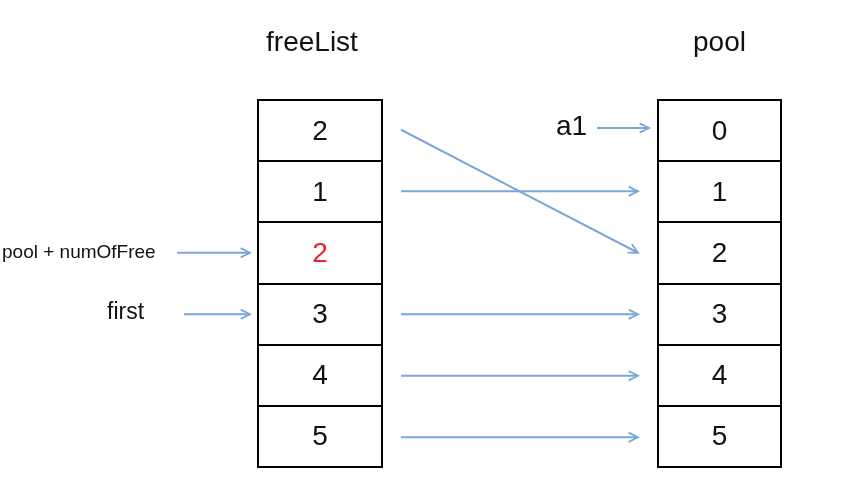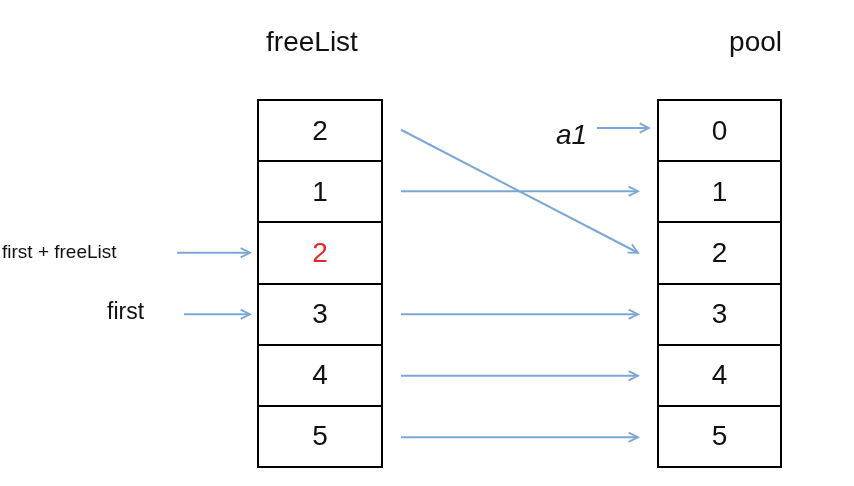--- a/index.html
+++ b/index.html
@@ -15,21 +15,21 @@
   }
 
   .array-title {
     position: absolute;
     top: 26px;
     text-align: center;
     font-size: 28px;
     color: #111111;
   }
   #freelist-title { left: 249px; width: 126px; }
-  #pool-title     { left: 657px; width: 125px; text-align: right; }
+  #pool-title     { left: 657px; width: 125px; }
 
   .array-box {
     position: absolute;
     top: 99px;
     height: 369px;
     border: 2px solid #000000;
     display: flex;
     flex-direction: column;
     background: #ffffff;
   }
@@ -47,21 +47,21 @@
   }
   .cell:last-child { border-bottom: none; }
 
   .side-label {
     position: absolute;
     color: #111111;
     white-space: nowrap;
   }
   #label-fnof  { left: 2px;   top: 241px; font-size: 19px; }
   #label-first { left: 107px; top: 298px; font-size: 23px; }
-  #label-a1    { left: 556px; top: 119px; font-size: 28px; font-style: italic; }
+  #label-a1    { left: 556px; top: 110px; font-size: 28px; }
 
   #arrow-layer {
     position: absolute;
     left: 0; top: 0;
     width: 854px; height: 486px;
     pointer-events: none;
   }
 </style>
 </head>
 <body>
@@ -83,21 +83,21 @@
 
   <div class="array-box" id="pool-array">
       <div class="cell">0</div>
       <div class="cell">1</div>
       <div class="cell">2</div>
       <div class="cell">3</div>
       <div class="cell">4</div>
       <div class="cell">5</div>
     </div>
 
-  <div class="side-label" id="label-fnof">first + freeList</div>
+  <div class="side-label" id="label-fnof">pool + numOfFree</div>
 
   <div class="side-label" id="label-first">first</div>
 
   <div class="side-label" id="label-a1">a1</div>
 
   <svg id="arrow-layer" viewBox="0 0 854 486" xmlns="http://www.w3.org/2000/svg">
       <defs>
         <marker id="ah" viewBox="0 0 12 12" markerWidth="14" markerHeight="14" refX="10" refY="6" orient="auto" markerUnits="userSpaceOnUse">
      <path d="M2,2 L10,6 L2,10" fill="none" stroke="#7aa7d8" stroke-width="1.6"></path>
    </marker>

